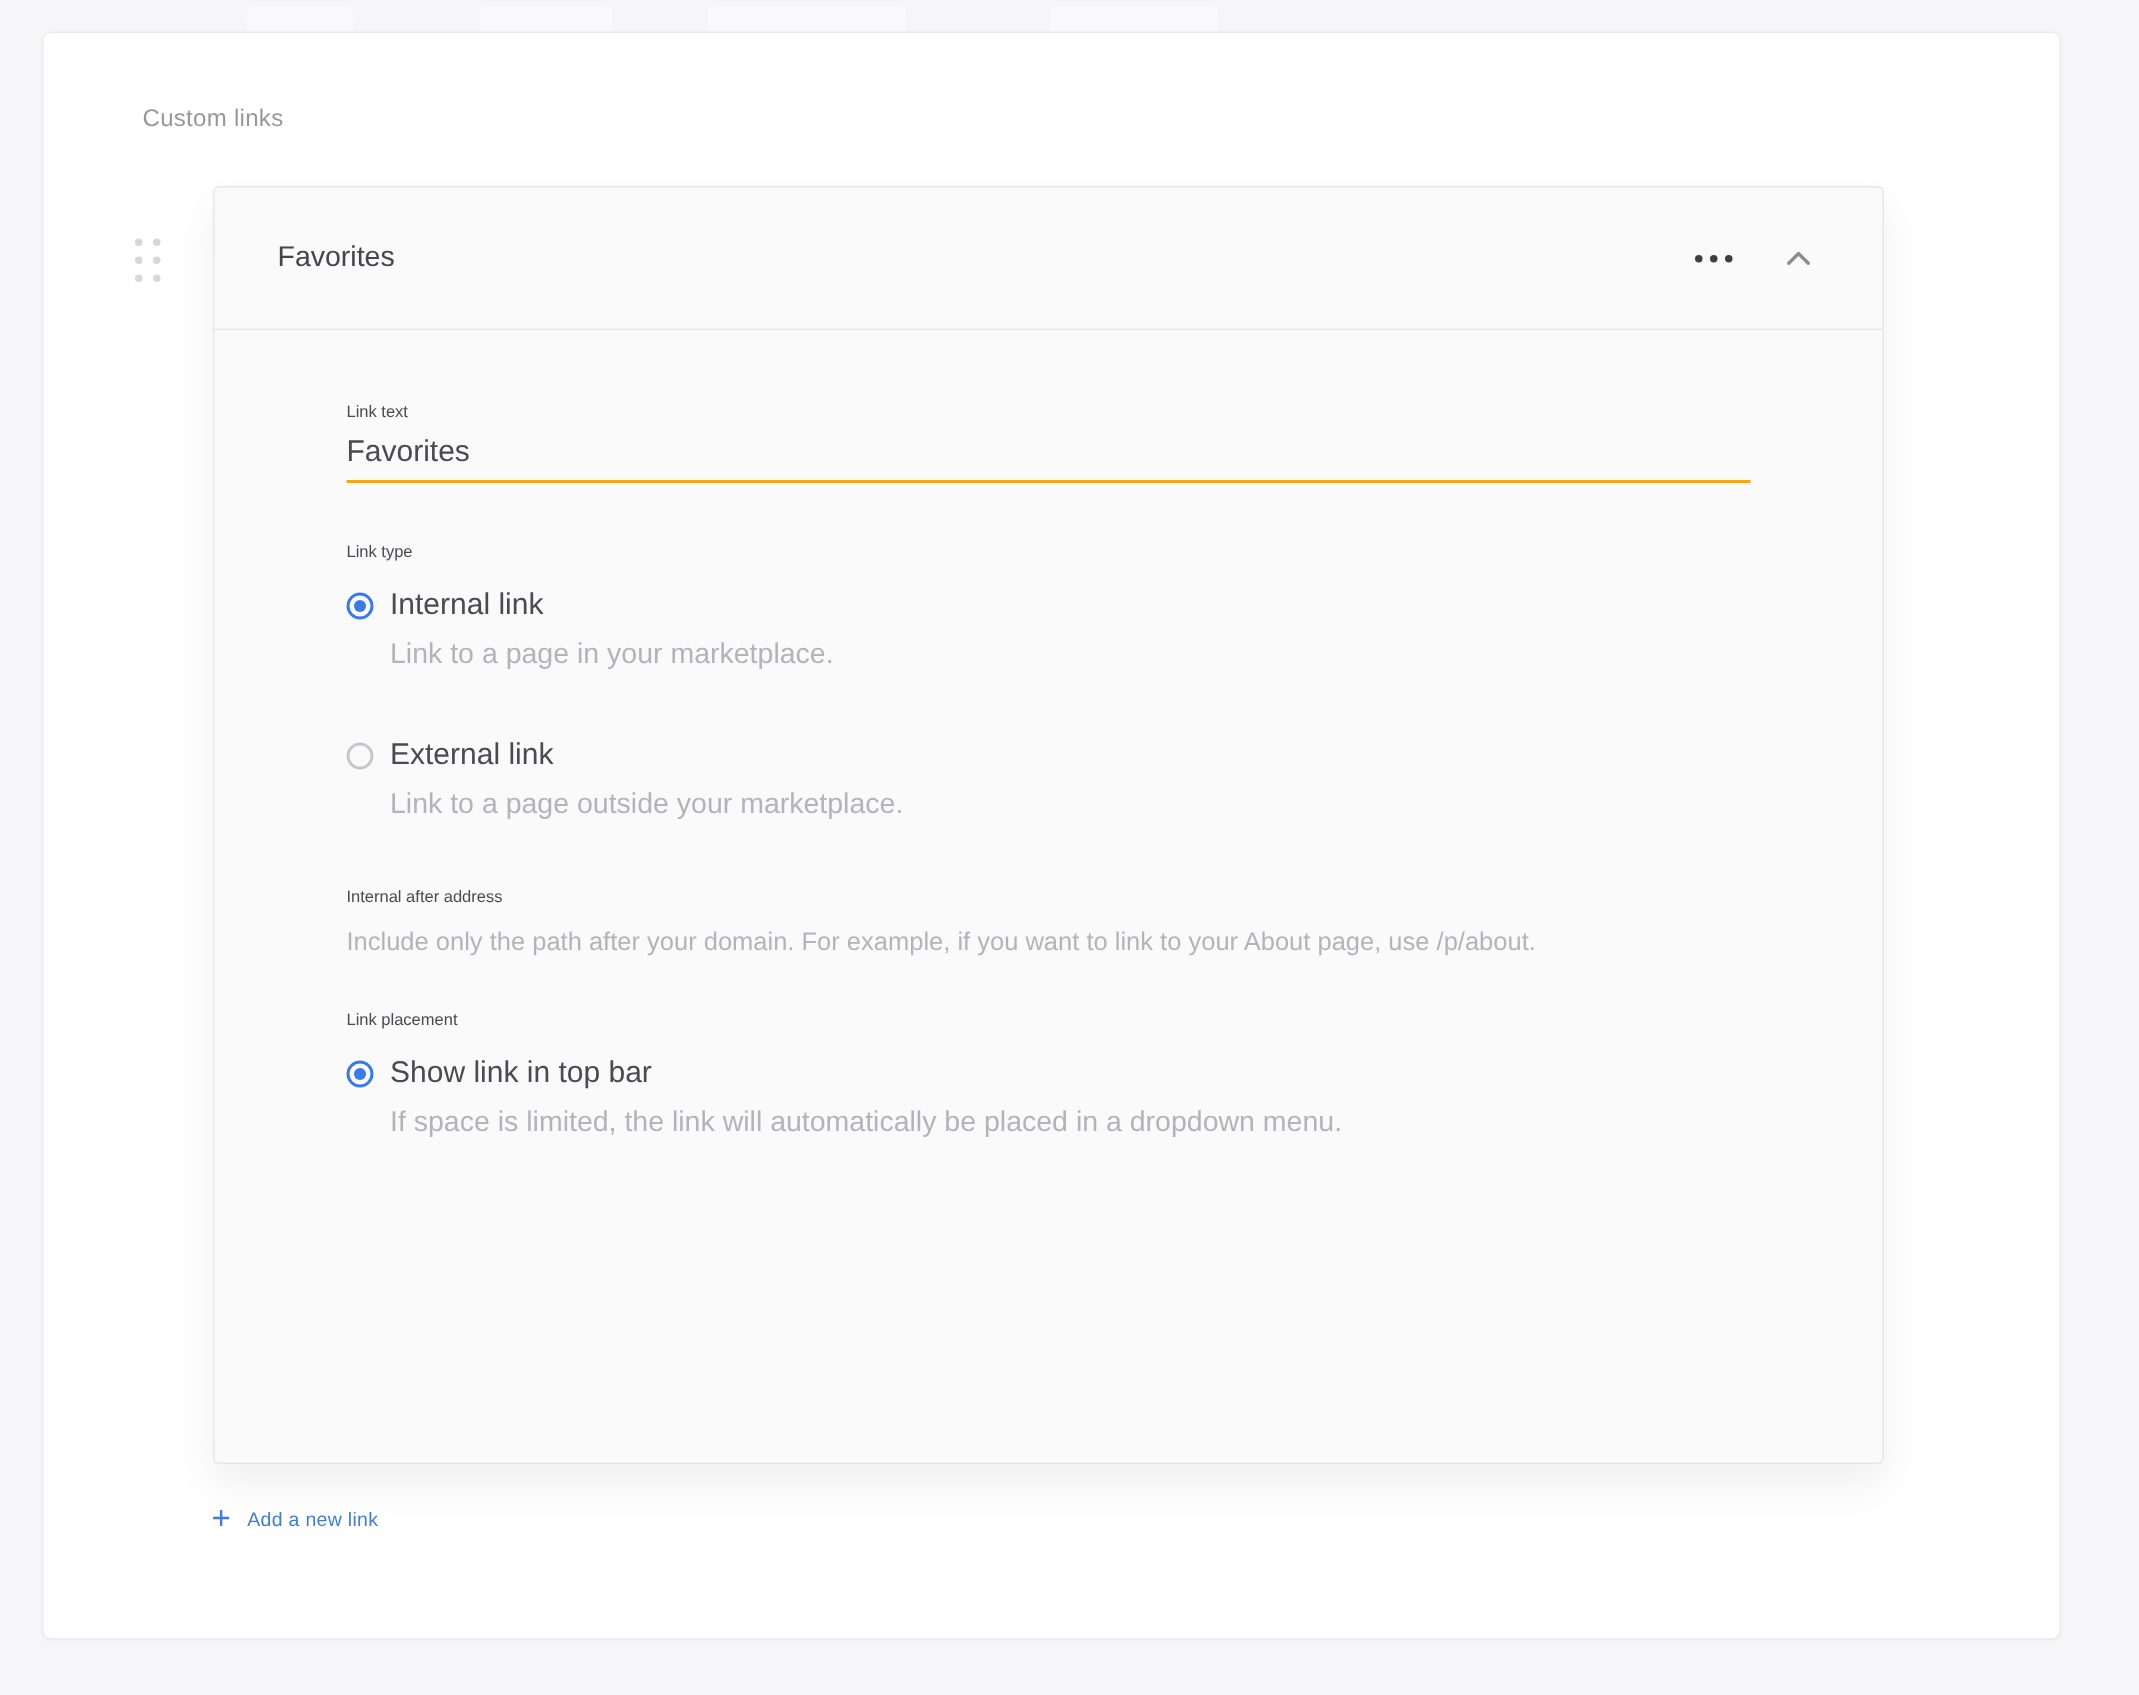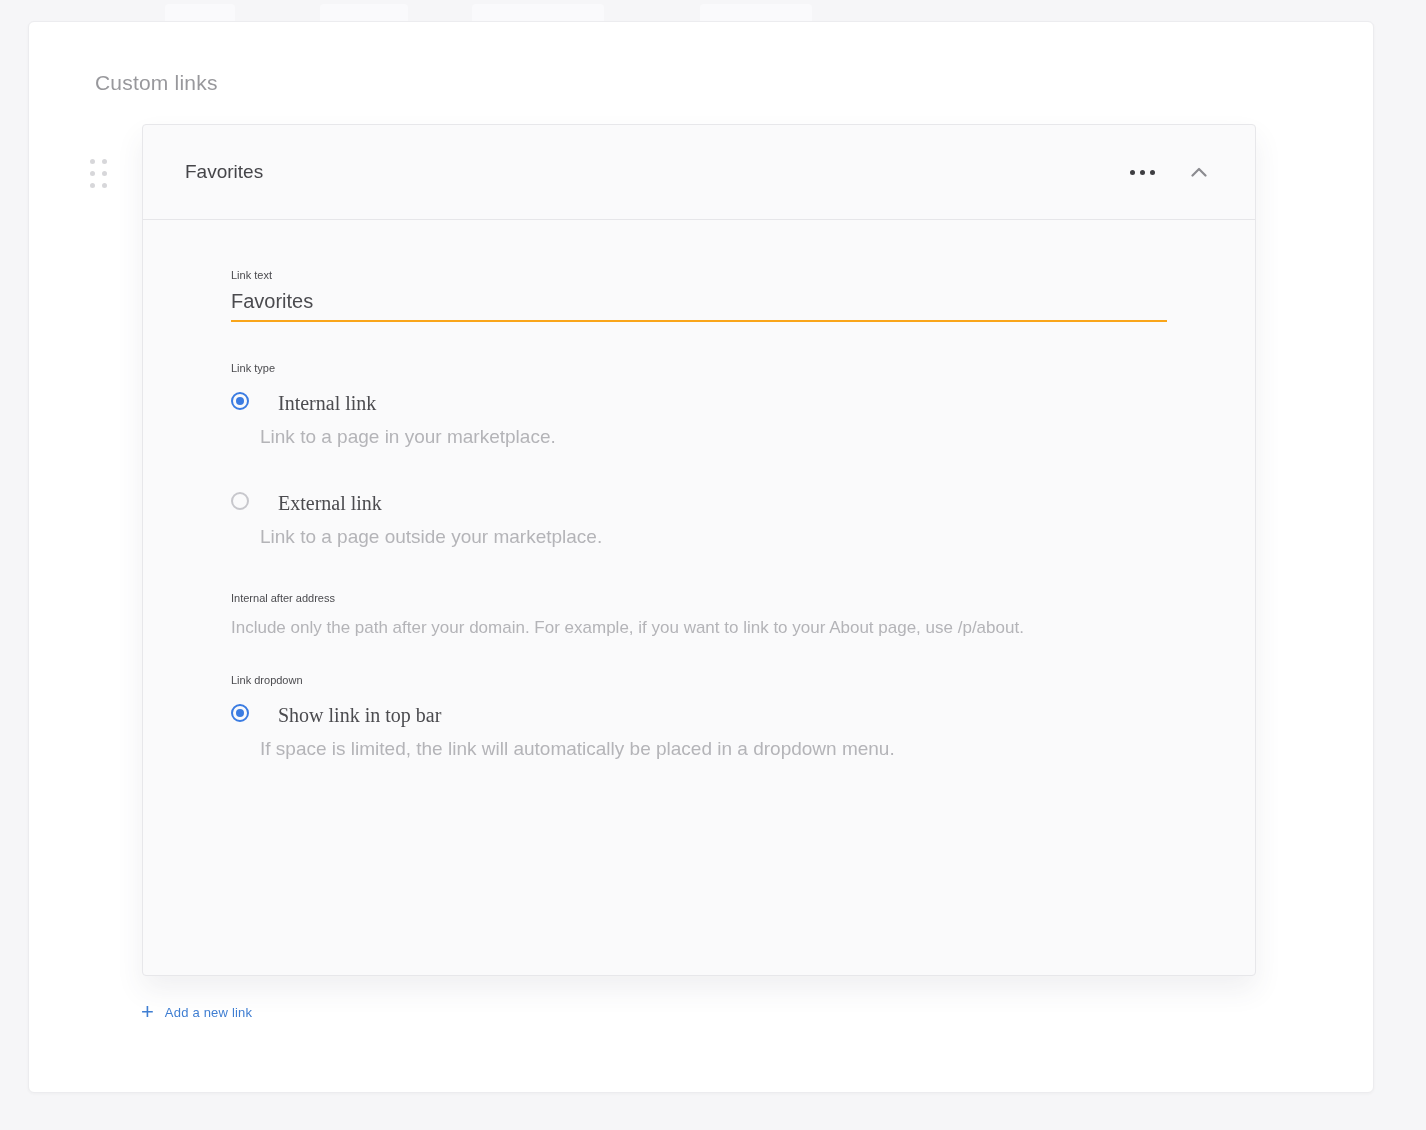--- a/index.html
+++ b/index.html
@@ -26,21 +26,21 @@
     width: 1346px; height: 1072px;
     background: #ffffff;
     border: 1px solid #ececef;
     border-radius: 6px;
     box-shadow: 0 1px 3px rgba(40,40,60,0.04);
   }
 
   .page-heading {
     position: absolute;
     left: 66px; top: 49px;
-    font-size: 21px;
+    font-size: 16px;
     color: #98989c;
     letter-spacing: 0.2px;
   }
 
   
   .drag-handle {
     position: absolute;
     left: 61px; top: 137px;
     display: grid;
     grid-template-columns: repeat(2, 5px);
@@ -89,21 +89,21 @@
     border-bottom: 2px solid var(--accent-orange, #f9a51a);
     outline: none;
   }
   .input-help { margin-top: 14px; font-size: 17px; color: #b4b4b8; }
 
   .section { margin-top: 40px; }
   .section-address { margin-top: 44px; }
 
   .option { margin-top: 18px; }
   .option + .option { margin-top: 44px; }
-  .radio-row { display: flex; gap: 29px; cursor: pointer; font-family: Liberation Serif, serif; }
+  .radio-row { display: flex; align-items: center; gap: 11px; cursor: pointer; }
   .radio {
     width: 18px; height: 18px;
     border-radius: 50%;
     border: 2px solid #c7c7cc;
     position: relative;
     flex: 0 0 auto;
   }
   .radio.selected { border-color: var(--radio-blue, #3b7ce2); }
   .radio.selected::after {
     content: "";
@@ -195,21 +195,21 @@
           <div class="option-help">Link to a page outside your marketplace.</div>
         </div>
       </div>
 
       <div class="section section-address">
         <div class="field-label">Internal after address</div>
         <div class="input-help">Include only the path after your domain. For example, if you want to link to your About page, use /p/about.</div>
       </div>
 
       <div class="section" style="margin-top:36px;">
-        <div class="field-label">Link dropdown</div>
+        <div class="field-label">Link placement</div>
 
         <div class="option">
           <div class="radio-row">
             <span class="radio selected"></span>
             <span class="radio-label">Show link in top bar</span>
           </div>
           <div class="option-help">If space is limited, the link will automatically be placed in a dropdown menu.</div>
         </div>
 
       </div>

